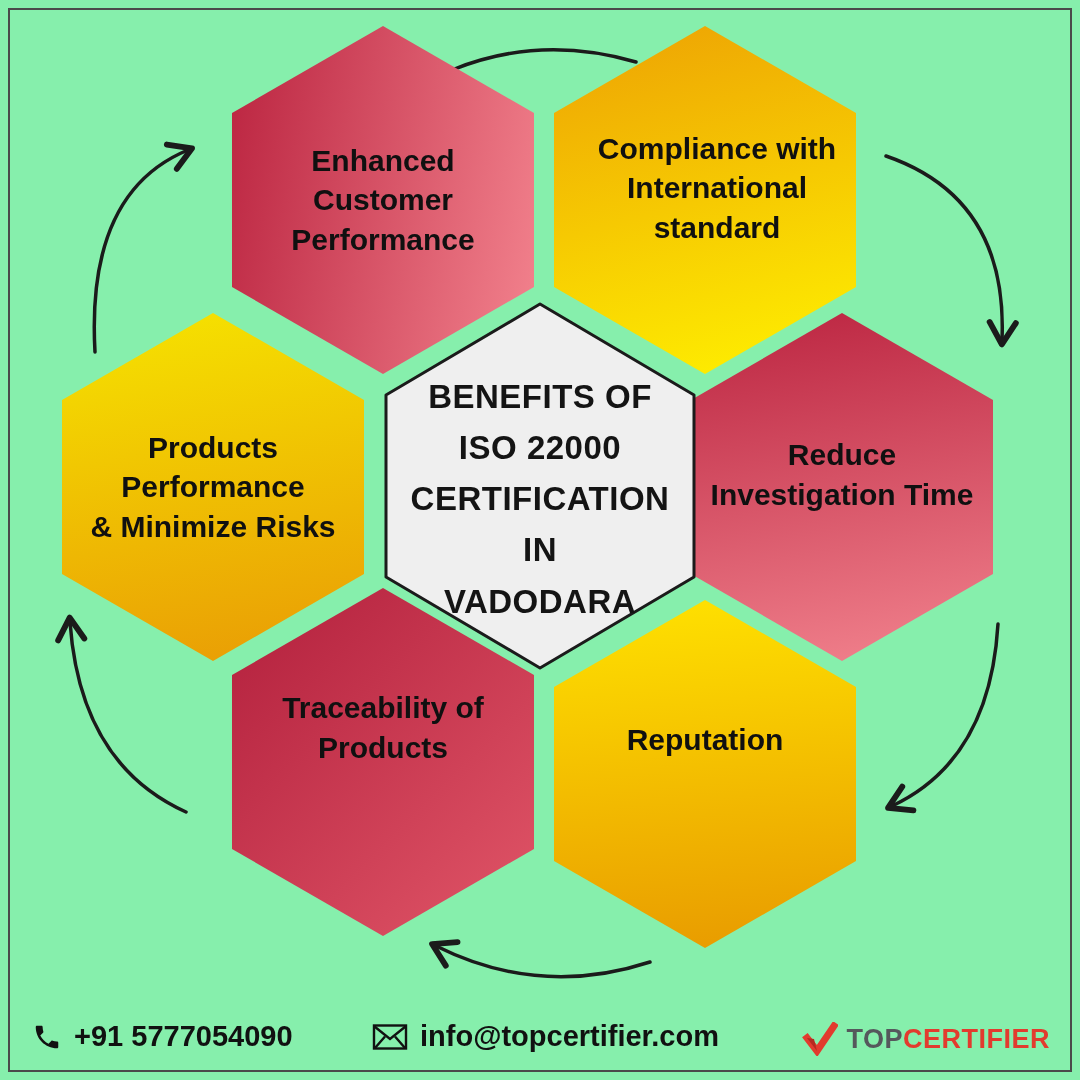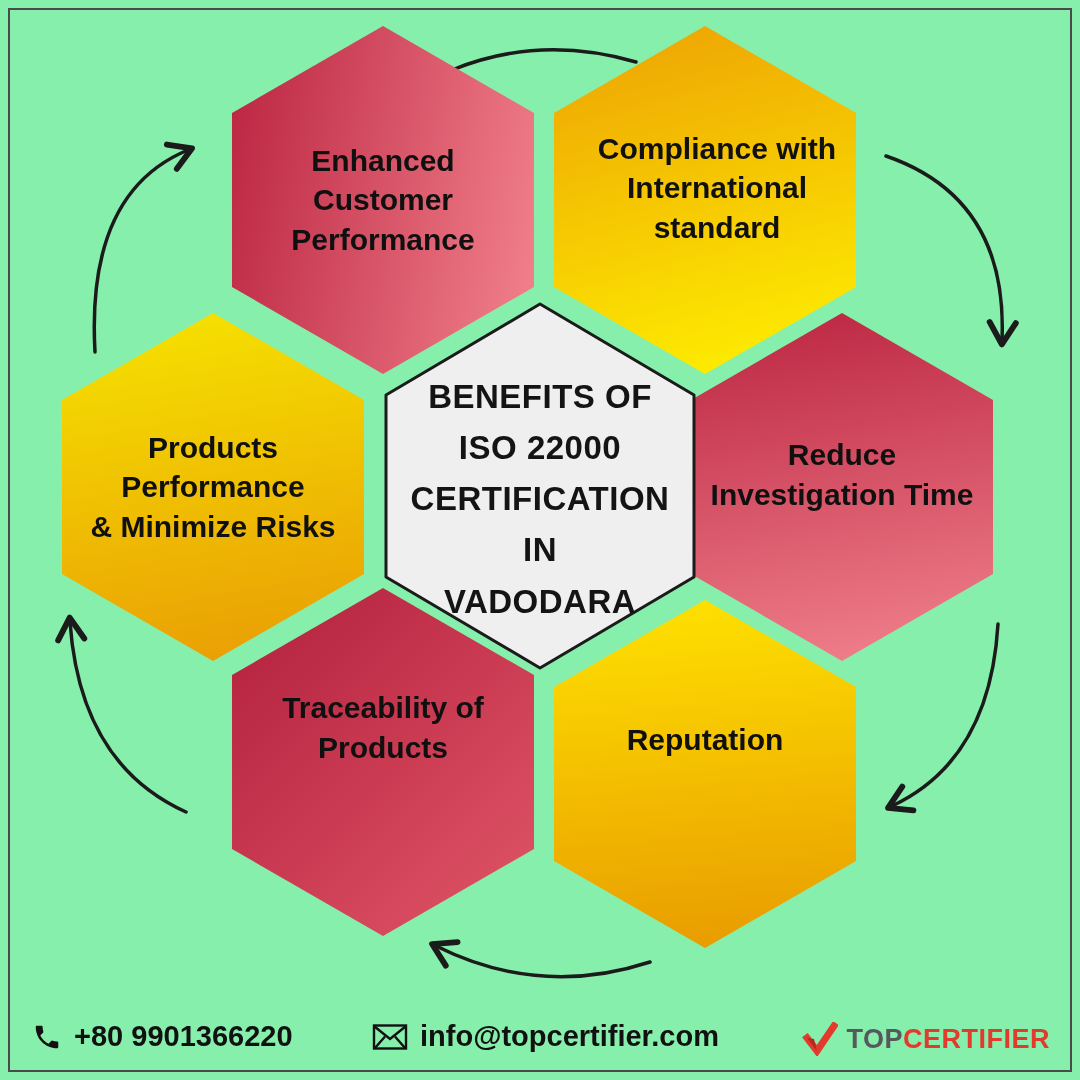--- a/index.html
+++ b/index.html
@@ -166,21 +166,21 @@
     <div>IN</div>
     <div>VADODARA</div>
   </div>
 
   <div class="footer">
 
     <div class="footer-group phone-group">
       <svg width="30" height="30" viewBox="0 0 24 24">
         <path fill="#111111" d="M6.62 10.79c1.44 2.83 3.76 5.14 6.59 6.59l2.2-2.21c.27-.27.67-.36 1.02-.24 1.12.37 2.33.57 3.57.57.55 0 1 .45 1 1V20c0 .55-.45 1-1 1-9.39 0-17-7.61-17-17 0-.55.45-1 1-1h3.5c.55 0 1 .45 1 1 0 1.25.2 2.45.57 3.57.11.35.03.74-.25 1.02l-2.2 2.2z"></path>
       </svg>
-      <span class="footer-text">+80 9901366220</span>
+      <span class="footer-text">+91 5777054090</span>
     </div>
 
     <div class="footer-group email-group">
       <svg width="36" height="28" viewBox="0 0 36 28">
         <rect x="2" y="2.5" width="32" height="23" fill="none" stroke="#111111" stroke-width="2.4"></rect>
         <path d="M2.5 3.5 L18 16 L33.5 3.5" fill="none" stroke="#111111" stroke-width="2.4"></path>
         <path d="M3 25 L13 13.5 M33 25 L23 13.5" fill="none" stroke="#111111" stroke-width="2.4"></path>
       </svg>
       <span class="footer-text">info@topcertifier.com</span>
     </div>

